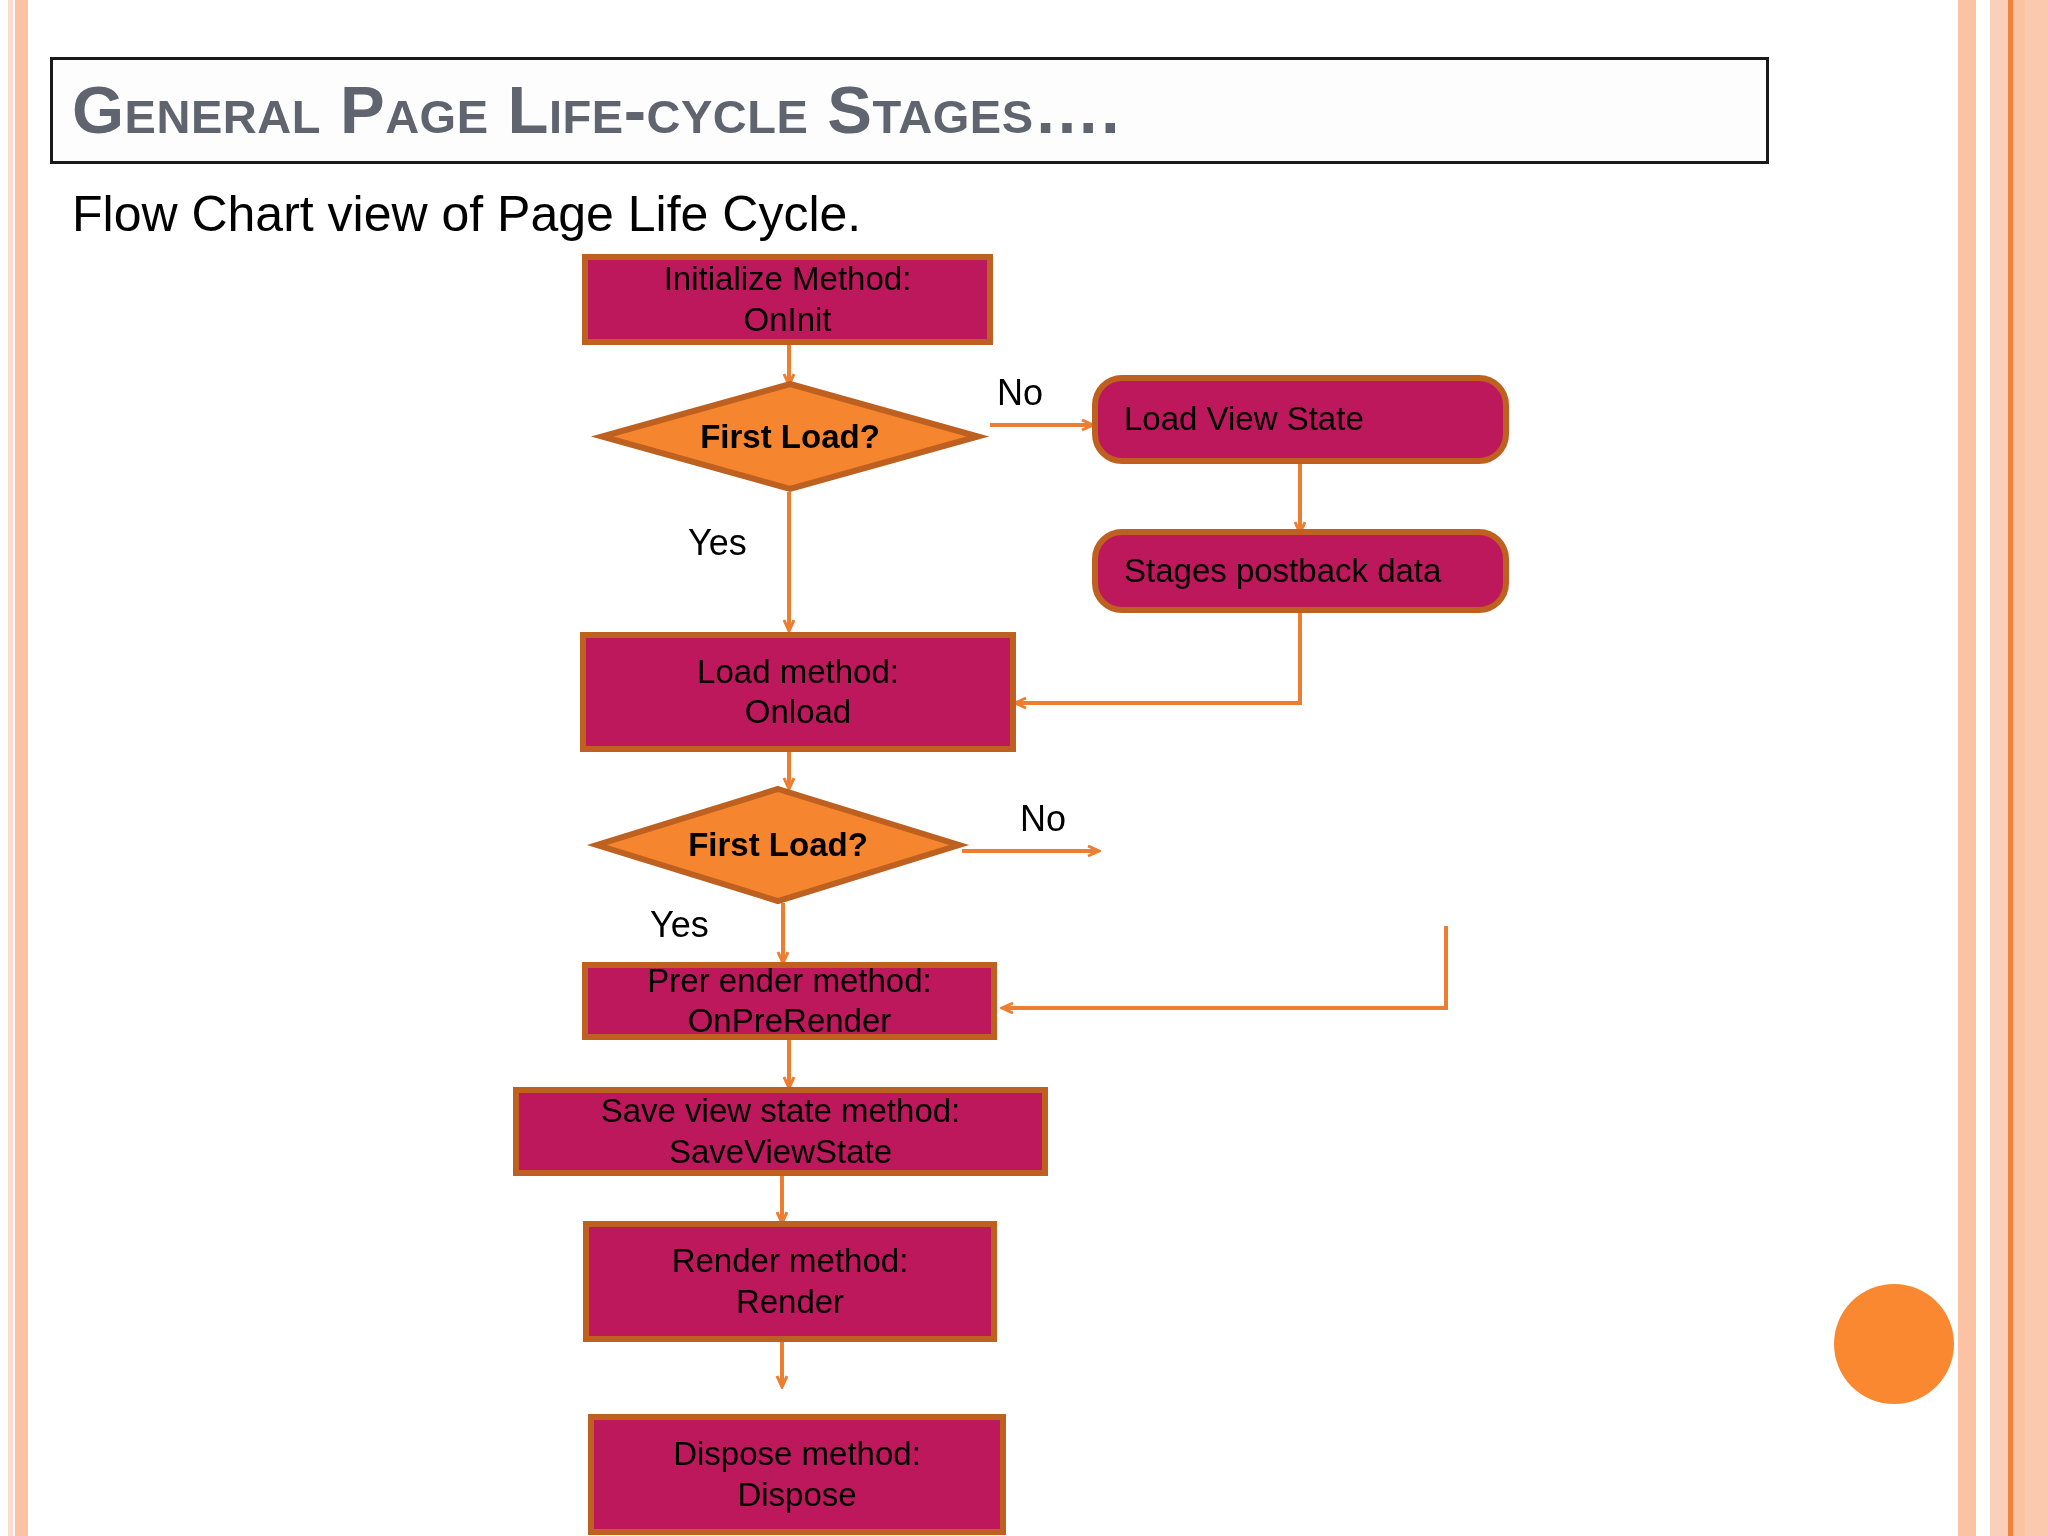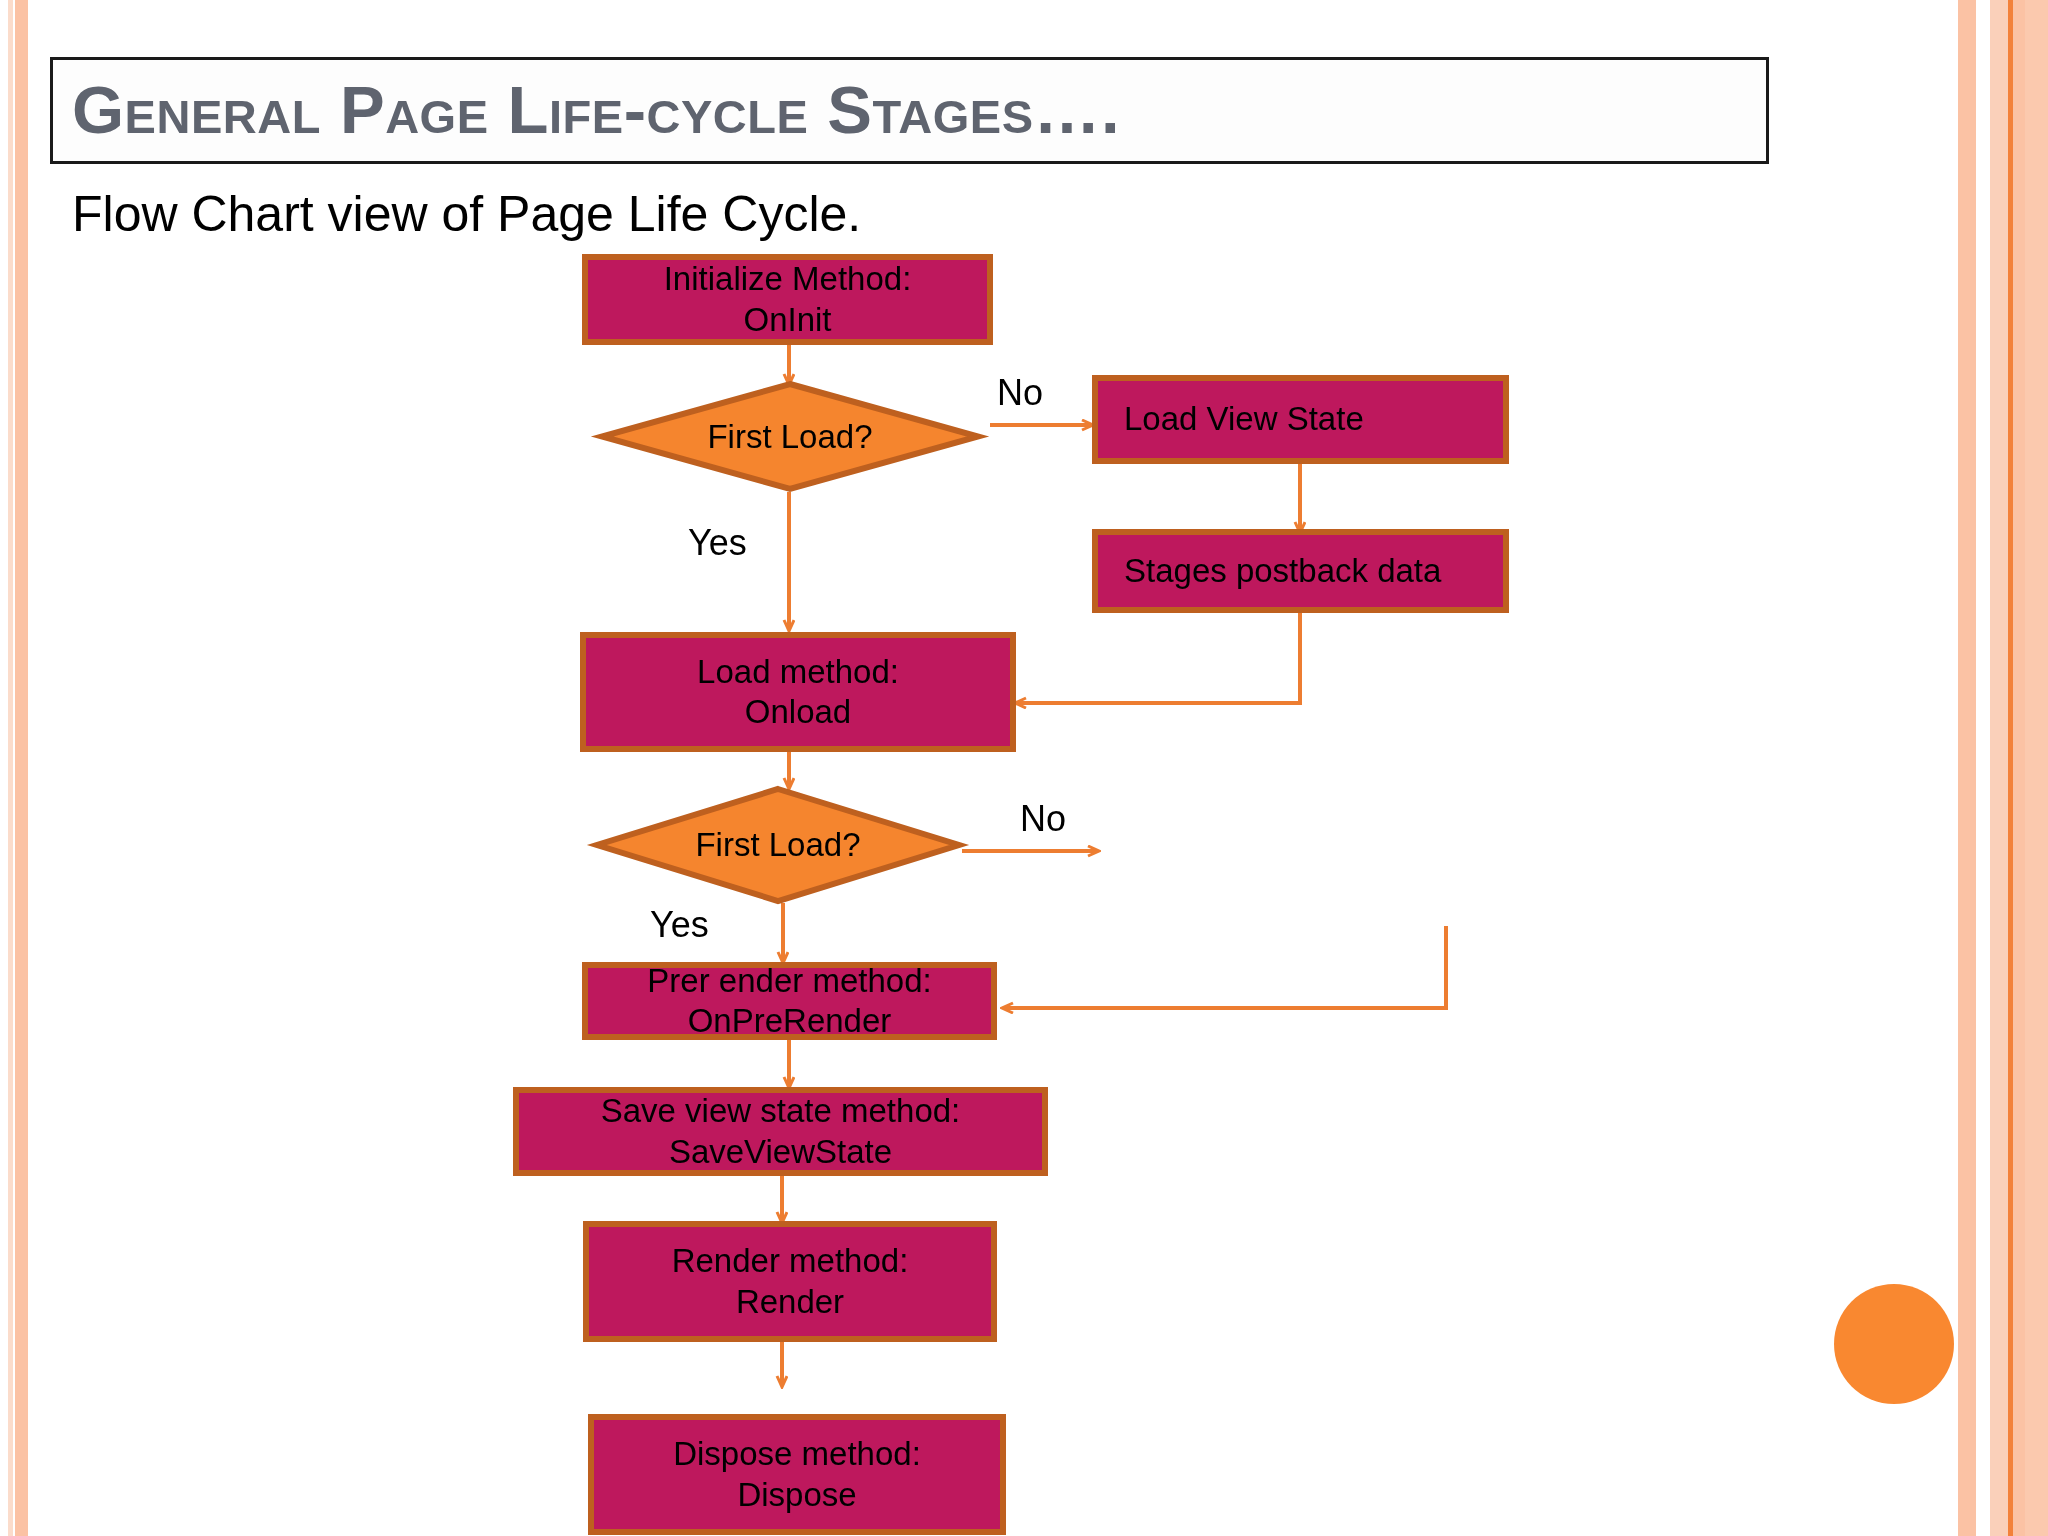--- a/index.html
+++ b/index.html
@@ -89,25 +89,27 @@
     display: flex;
     align-items: center;
     justify-content: center;
     text-align: center;
     white-space: pre-line;
   }
   .node.left-text {
     justify-content: flex-start;
     text-align: left;
     padding-left: 26px;
+    border-radius: 30px;
   }
 
   
   .diamond-wrap {
     position: absolute;
+    font-weight: bold;
   }
   .diamond-wrap svg {
     position: absolute;
     left: 0;
     top: 0;
     overflow: visible;
   }
   .diamond-label {
     position: absolute;
     left: 0;

